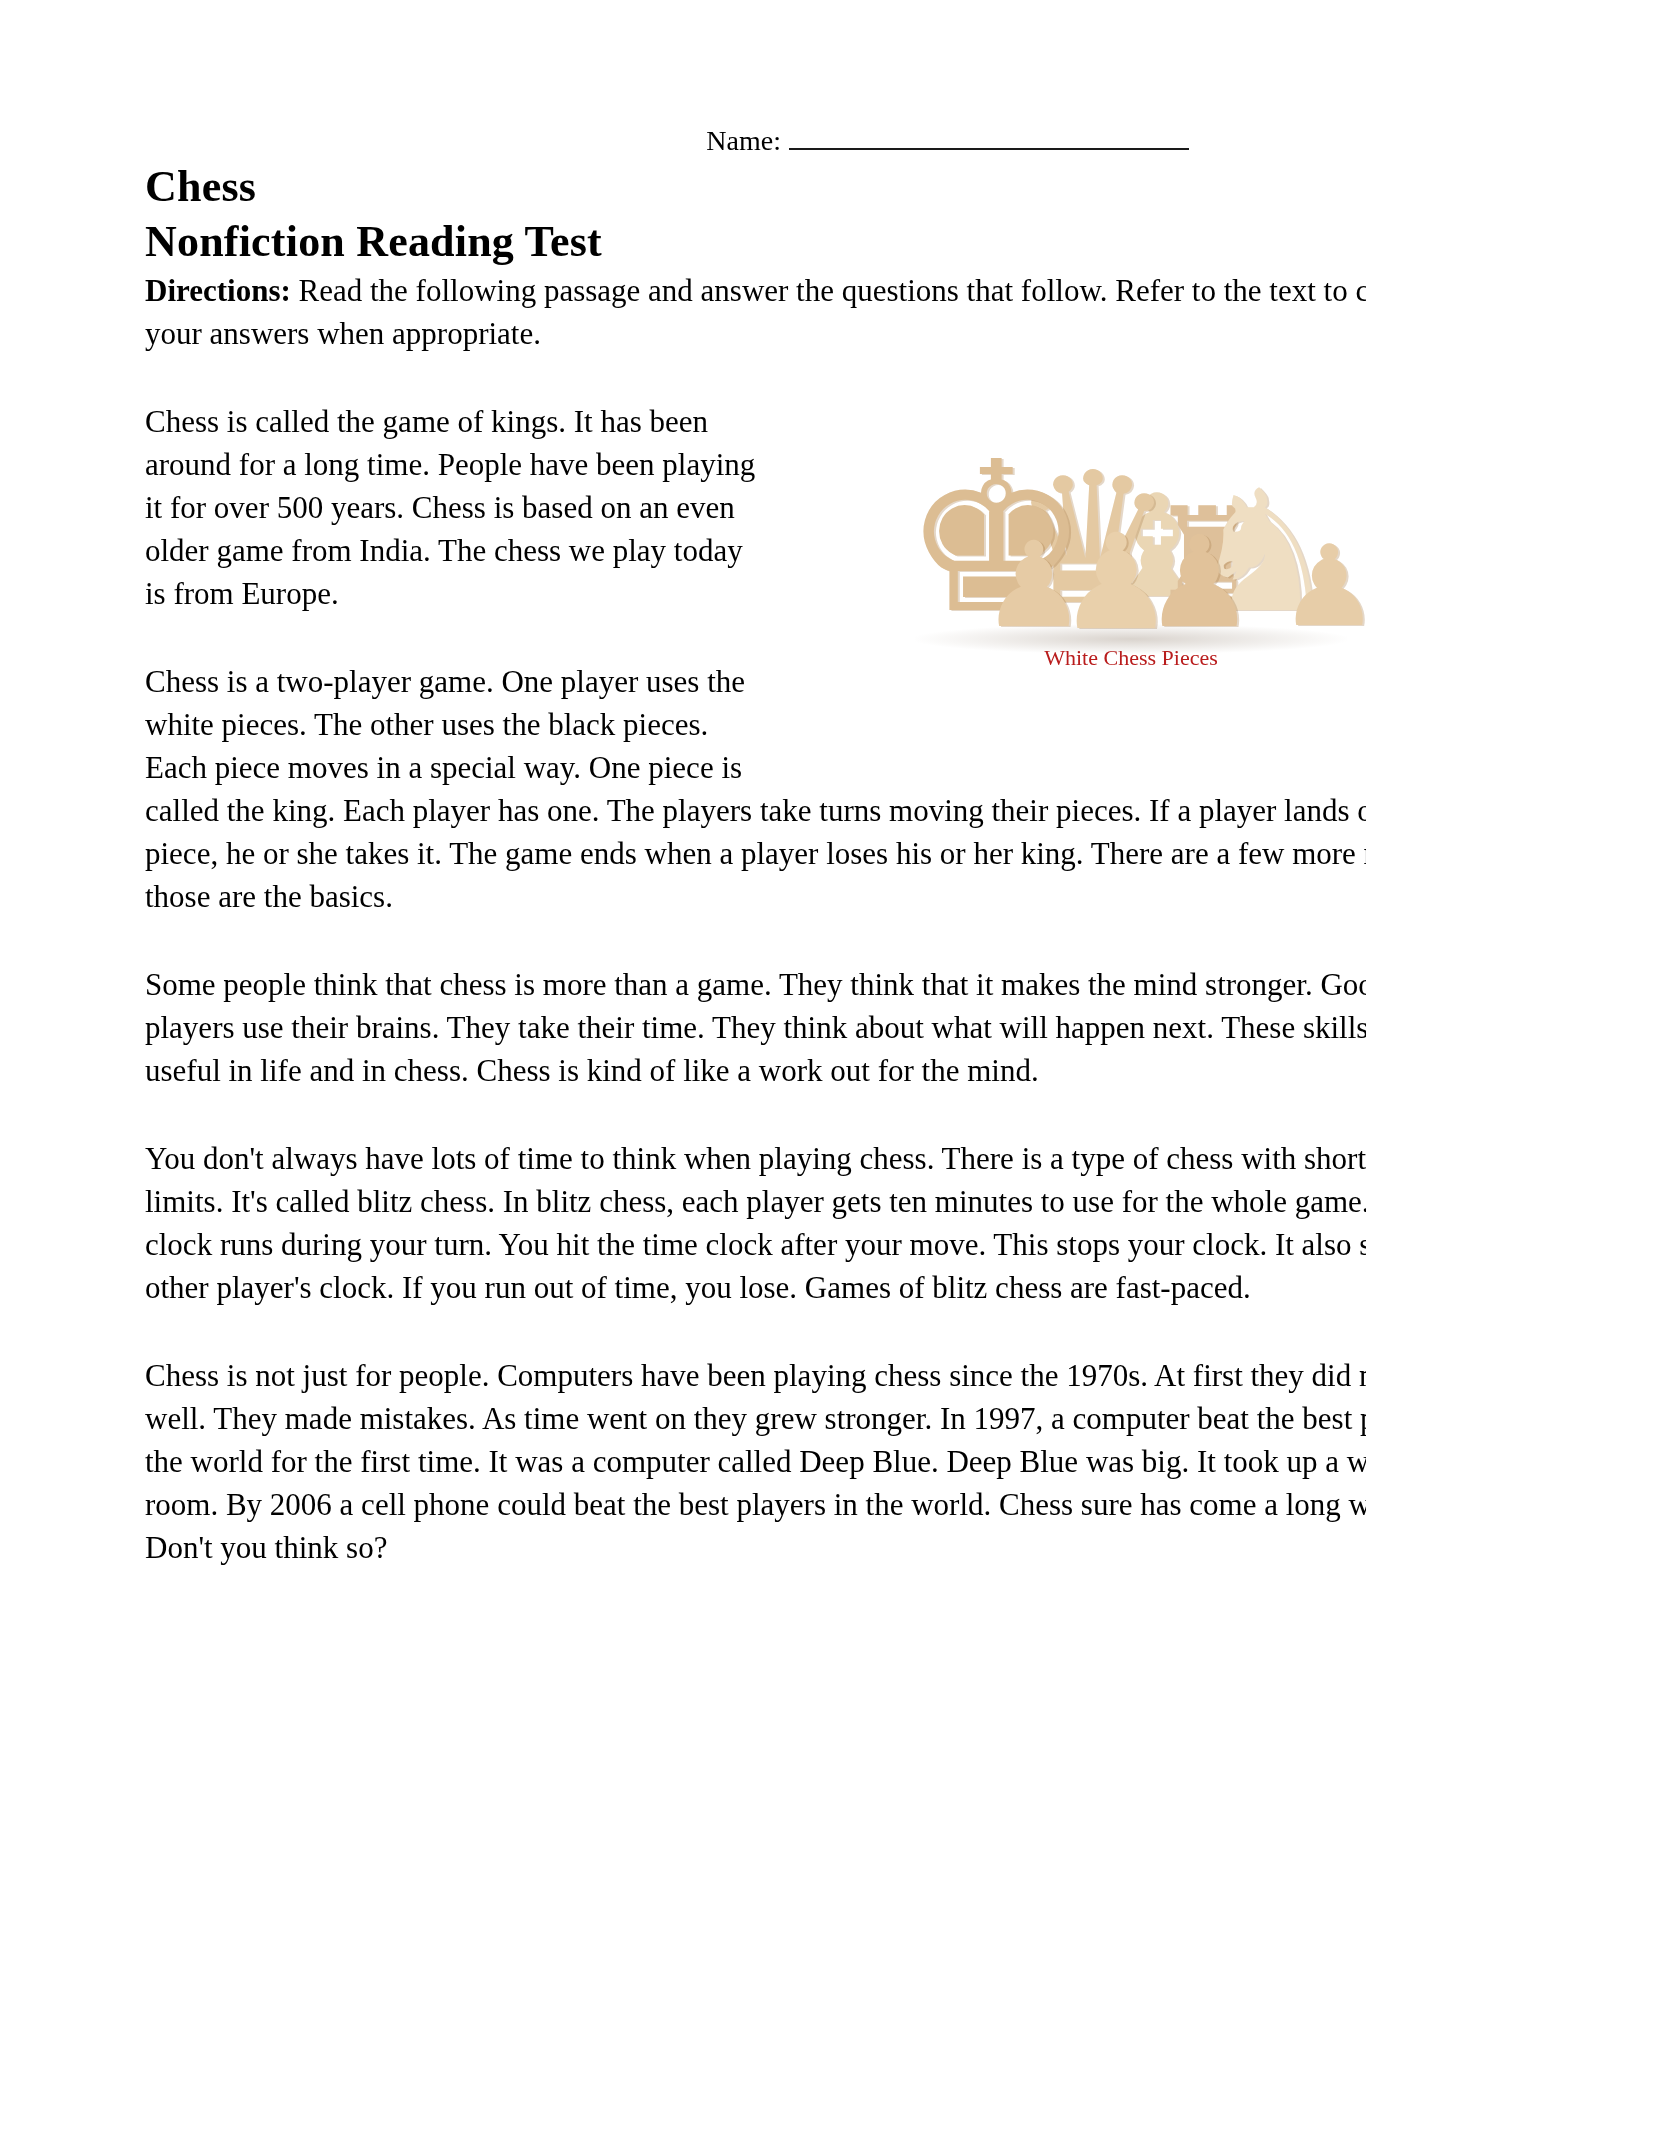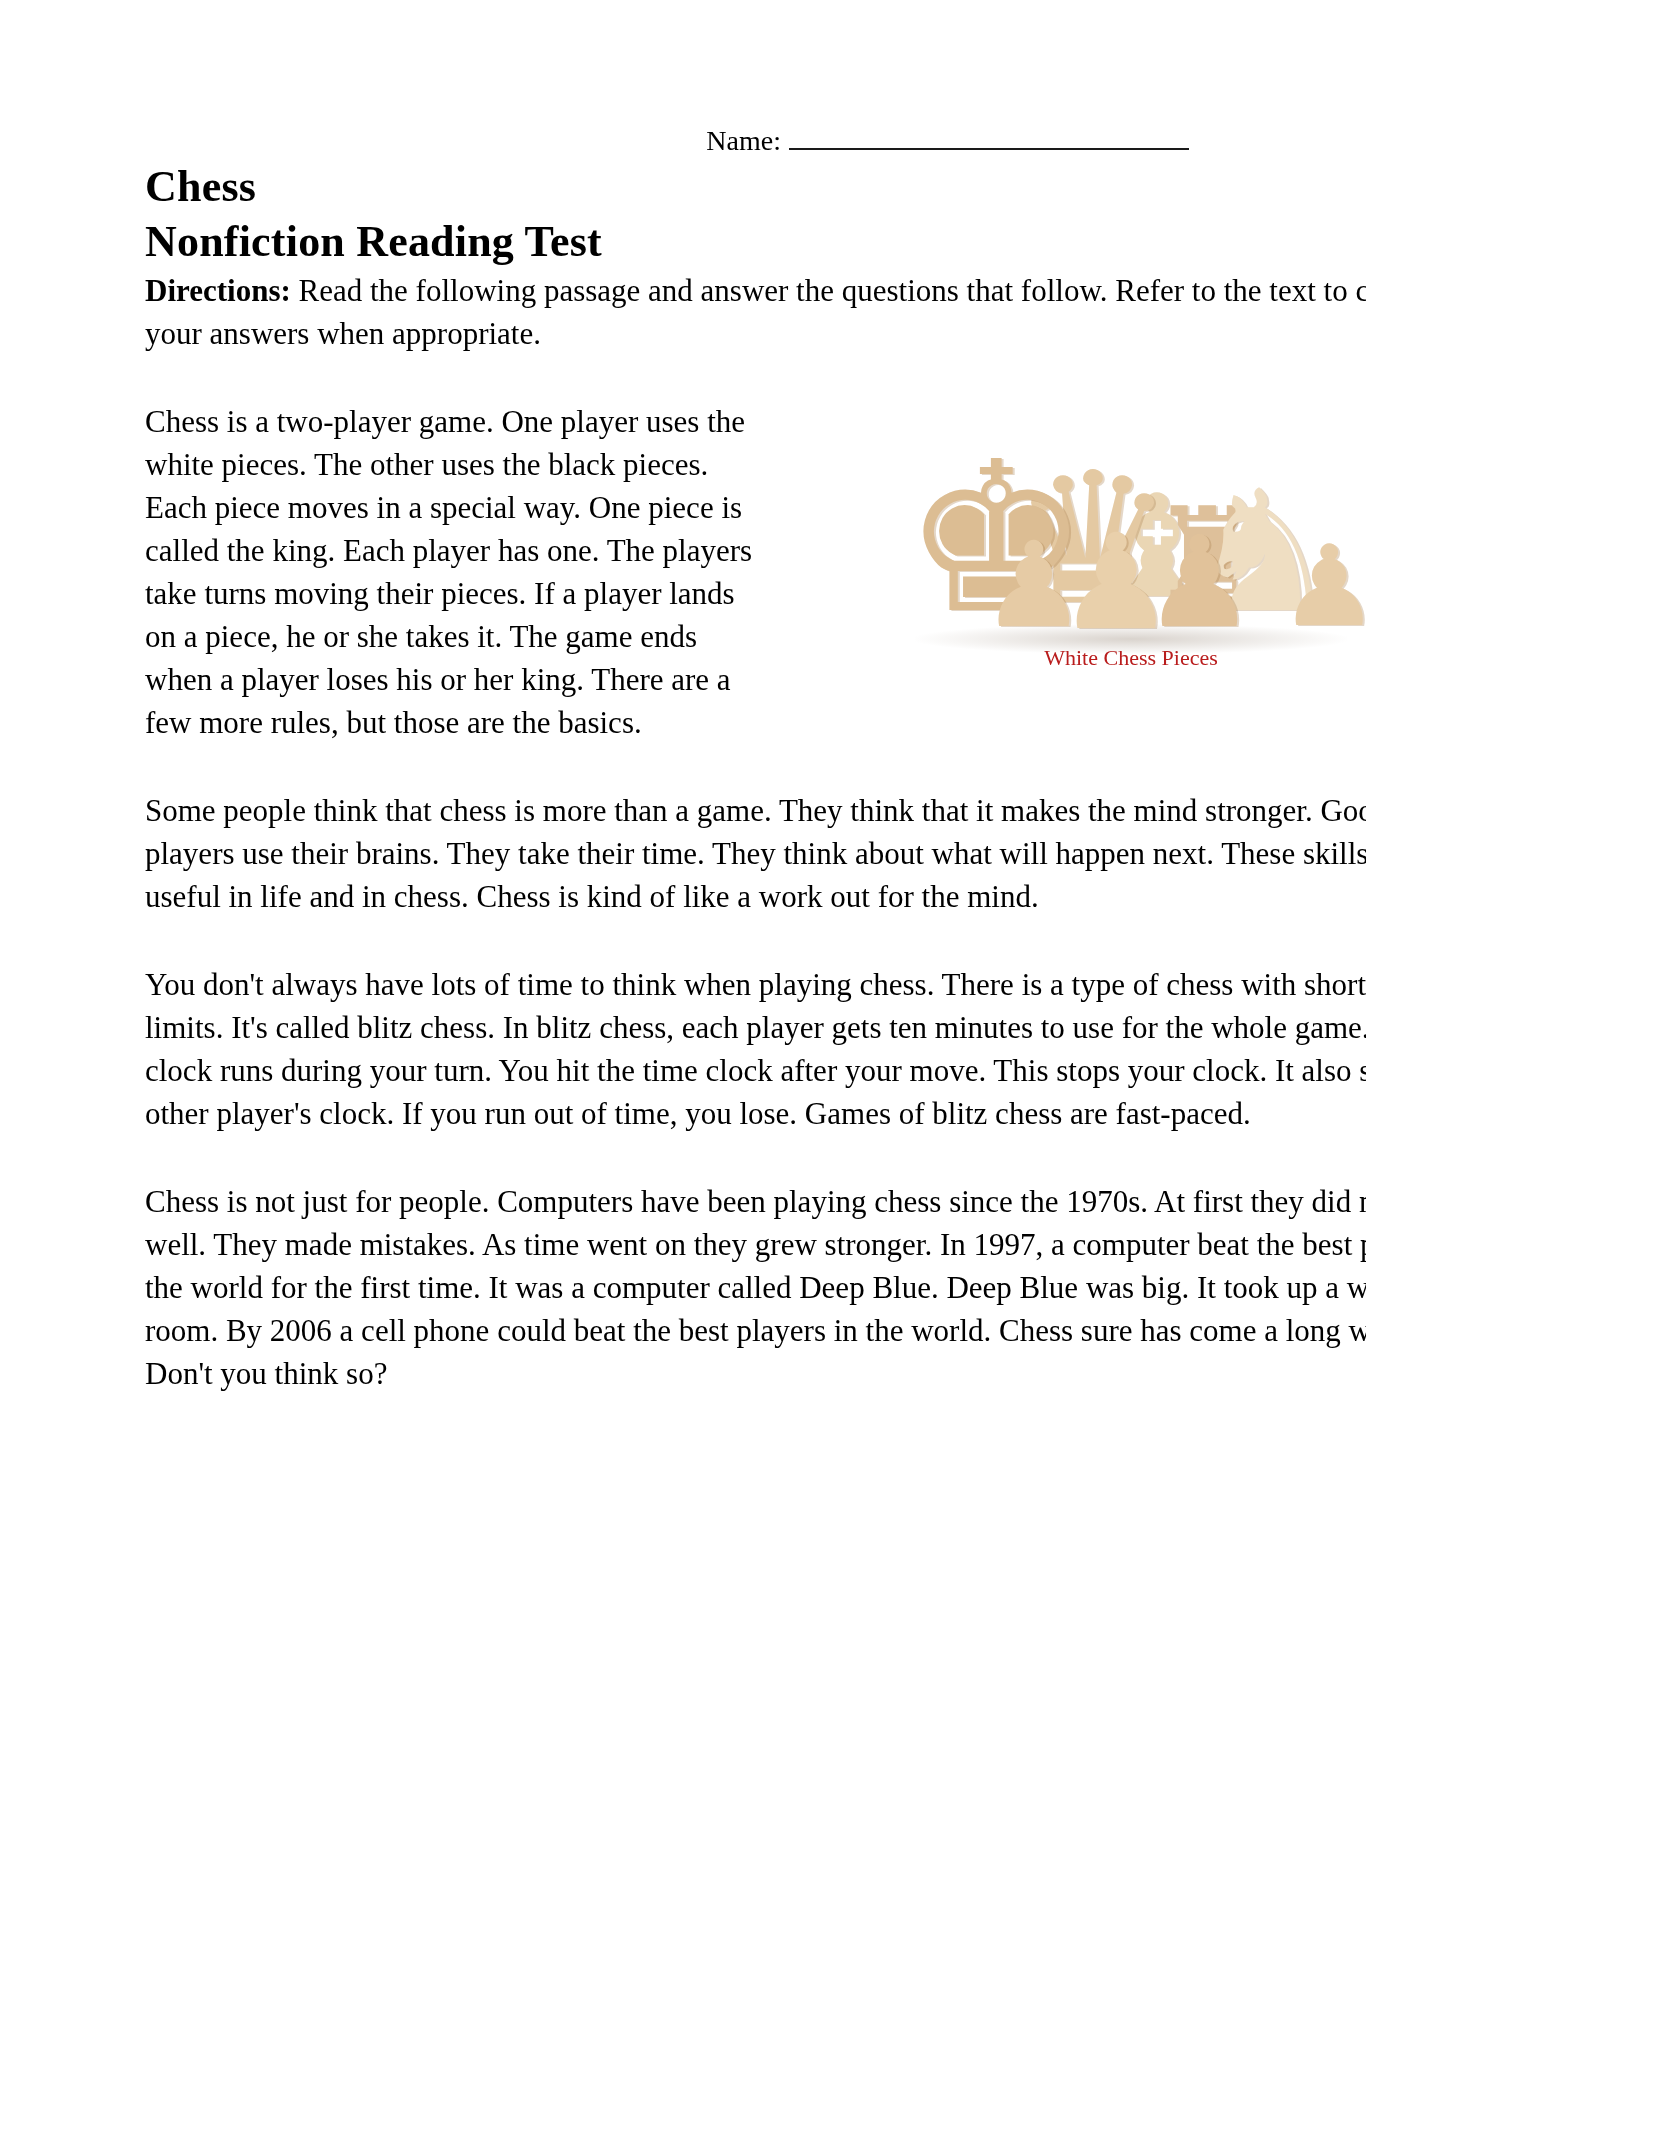--- a/index.html
+++ b/index.html
@@ -121,20 +121,21 @@
           <span class="pc pc3">♜</span>
           <span class="pc pc4">♞</span>
           <span class="pc pc5">♟</span>
           <span class="pc pc6">♟</span>
           <span class="pc pc7">♟</span>
           <span class="pc pc8">♟</span>
         </span>
         <figcaption>White Chess Pieces</figcaption>
       </figure>
 
+      <p class="body-par">Chess is called the game of kings. It has been around for a long time. People have been playing it for over 500 years. Chess is based on an even older game from India. The chess we play today is from Europe.</p>
       <p class="body-par">Chess is a two-player game. One player uses the white pieces. The other uses the black pieces. Each piece moves in a special way. One piece is called the king. Each player has one. The players take turns moving their pieces. If a player lands on a piece, he or she takes it. The game ends when a player loses his or her king. There are a few more rules, but those are the basics.</p>
       <p class="body-par">Some people think that chess is more than a game. They think that it makes the mind stronger. Good chess players use their brains. They take their time. They think about what will happen next. These skills are useful in life and in chess. Chess is kind of like a work out for the mind.</p>
       <p class="body-par">You don't always have lots of time to think when playing chess. There is a type of chess with short time limits. It's called blitz chess. In blitz chess, each player gets ten minutes to use for the whole game. Your clock runs during your turn. You hit the time clock after your move. This stops your clock. It also starts the other player's clock. If you run out of time, you lose. Games of blitz chess are fast-paced.</p>
       <p class="body-par">Chess is not just for people. Computers have been playing chess since the 1970s. At first they did not play well. They made mistakes. As time went on they grew stronger. In 1997, a computer beat the best player in the world for the first time. It was a computer called Deep Blue. Deep Blue was big. It took up a whole room. By 2006 a cell phone could beat the best players in the world. Chess sure has come a long way. Don't you think so?</p>
 
     </article>
 
   </div>
 
 </div>

